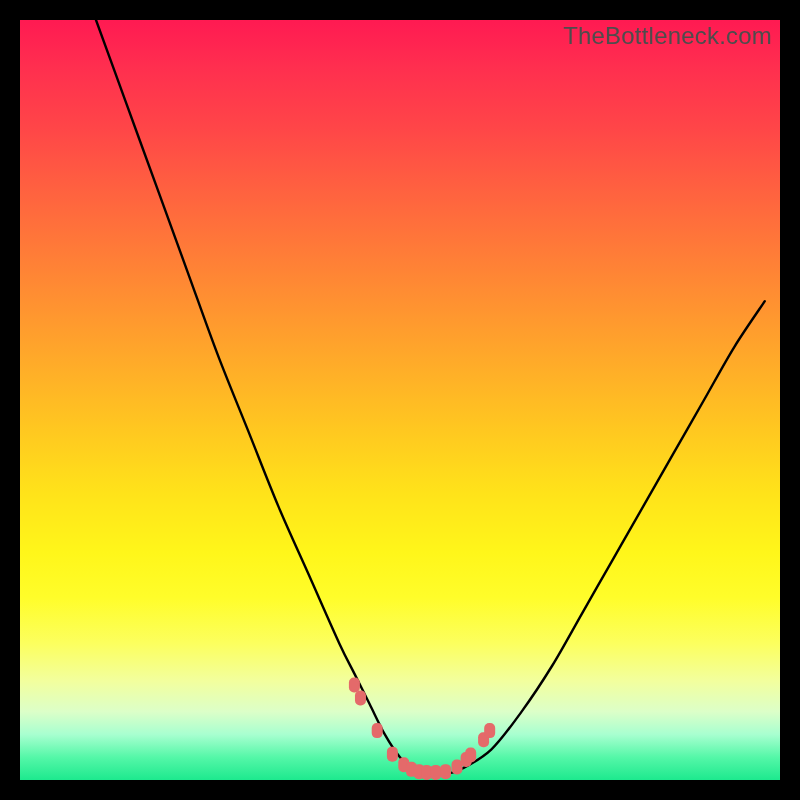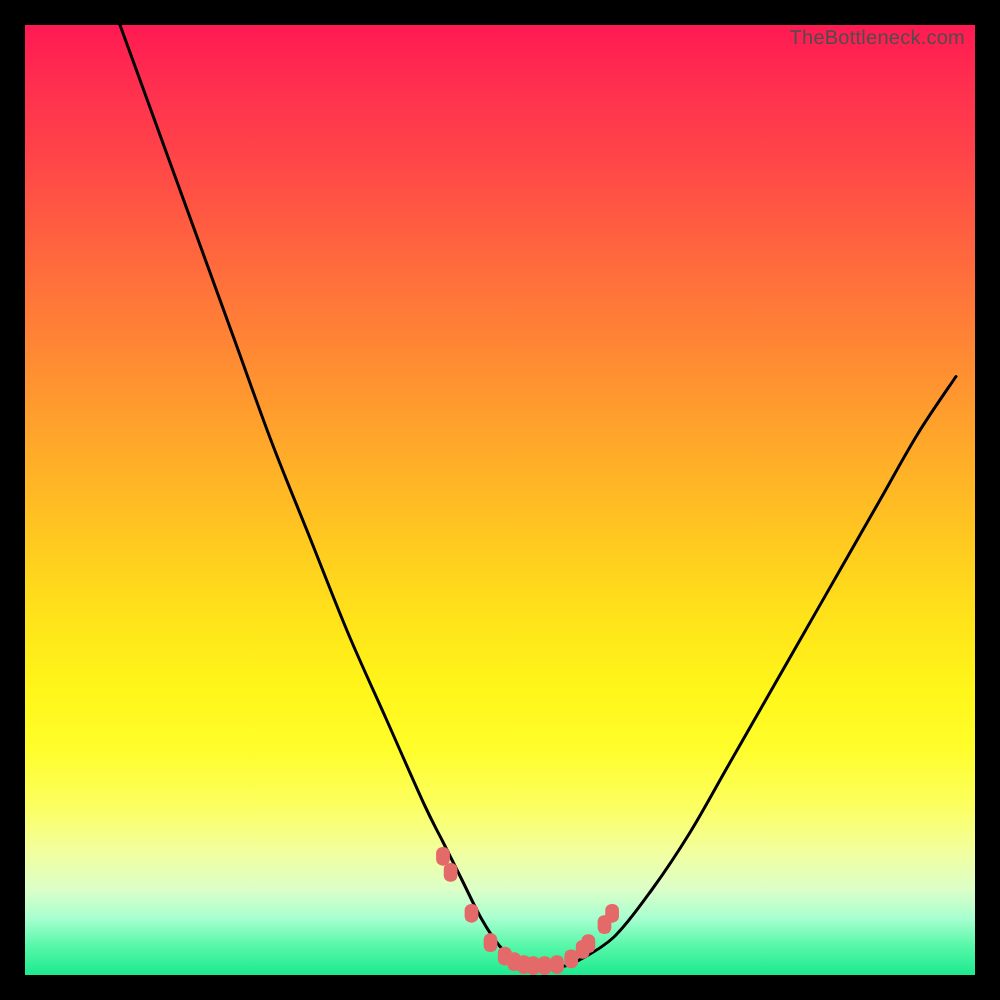--- a/index.html
+++ b/index.html
@@ -46,21 +46,21 @@
       #a8ffd0 94%,
       #55f7a8 97%,
       #1de98e 100%
     );
   }
   .watermark {
     position: absolute;
     top: 2px;
     right: 8px;
     color: #4d4d4d;
-    font-size: 16px;
+    font-size: 24px;
     font-weight: 500;
     letter-spacing: 0.2px;
     user-select: none;
   }
   svg.curves {
     position: absolute;
     left: 0; top: 0;
     width: 760px; height: 760px;
   }
 </style>

